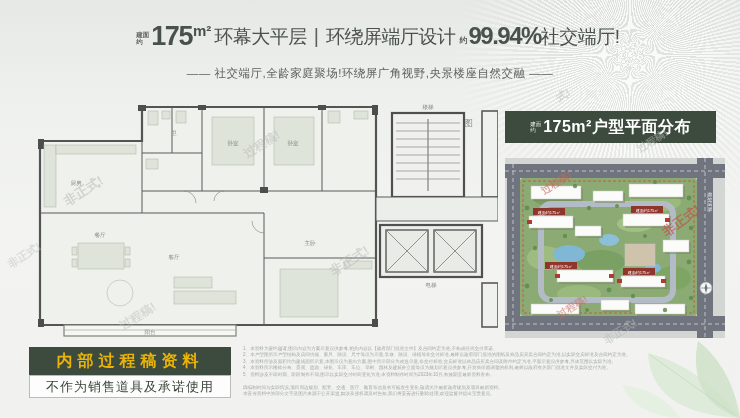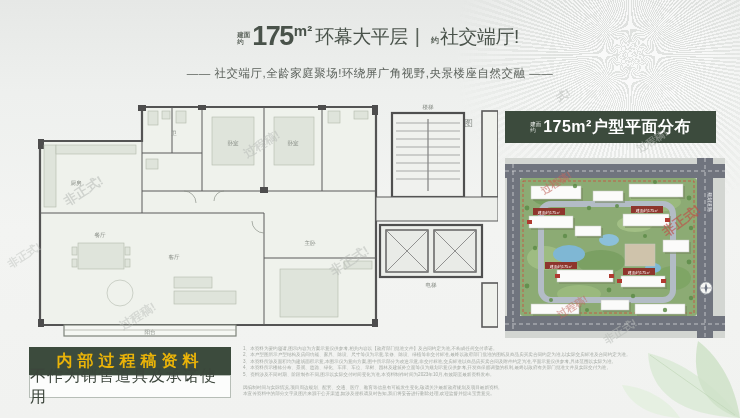--- a/index.html
+++ b/index.html
@@ -28,21 +28,21 @@
   
   .sp-title{position:absolute;left:505px;top:111px;width:211px;height:32px;background:#3c4b3d;
     display:flex;align-items:center;justify-content:center;color:#fff;}
   .sp-title .stack{display:flex;flex-direction:column;font-size:5.5px;line-height:6px;margin-right:2px;color:#e6eae6;}
   .sp-title .txt{font-size:16px;font-weight:700;letter-spacing:.5px;}
   .sp{position:absolute;left:505px;top:158px;}
   
   .stamp-green{position:absolute;left:29px;top:347px;width:202px;height:28px;background:#3c4b3d;
     display:flex;align-items:center;justify-content:center;color:#eab308;font-size:16px;font-weight:700;letter-spacing:5px;}
   .stamp-white{position:absolute;left:29px;top:375px;width:200px;height:21px;background:#fcfdfc;border:1px solid #b7beb7;
-    display:flex;align-items:center;justify-content:center;color:#3c463c;font-size:16px;letter-spacing:1px;}
+    display:flex;align-items:center;justify-content:center;color:#3c463c;font-size:13px;letter-spacing:1px;}
   
   .disc{position:absolute;left:243px;top:346px;width:492px;color:#a3a8a2;}
   .disc p{margin:0;font-size:4.6px;line-height:6.4px;white-space:nowrap;overflow:hidden;}
   .disc .gap{height:7px;}
   
   .wm{position:absolute;font-weight:700;white-space:nowrap;pointer-events:none;}
   
   .leaves{position:absolute;right:0;bottom:0;}
   text{font-family:"Liberation Sans","DejaVu Sans",sans-serif;}
 </style>
@@ -55,21 +55,23 @@
 
   <div class="hdr">
     <span class="stack">
       <span>建面</span>
       <span>约</span>
     </span>
     <span class="num">175</span>
     <span class="unit">m²</span>
     <span class="cjk">环幕大平层</span>
     <span class="bar">|</span>
+    <span class="cjk">环绕屏端厅设计</span>
     <span class="approx">约</span>
+    <span class="num" style="font-size:24px;">99.94%</span>
     <span class="cjk">社交端厅!</span>
   </div>
   <div class="subtitle">——  社交端厅,全龄家庭聚场!环绕屏广角视野,央景楼座自然交融  ——</div>
 
   <div class="fp-caption">创意改造图</div>
 
   <svg class="fp" width="474" height="252" viewBox="0 0 474 252">
     <g stroke="#545454" stroke-width="2.2" fill="#eff2ec">
       <path d="M16,48 L118,48 L118,14 L352,14 L352,232 L16,232 Z"></path>
     </g>

